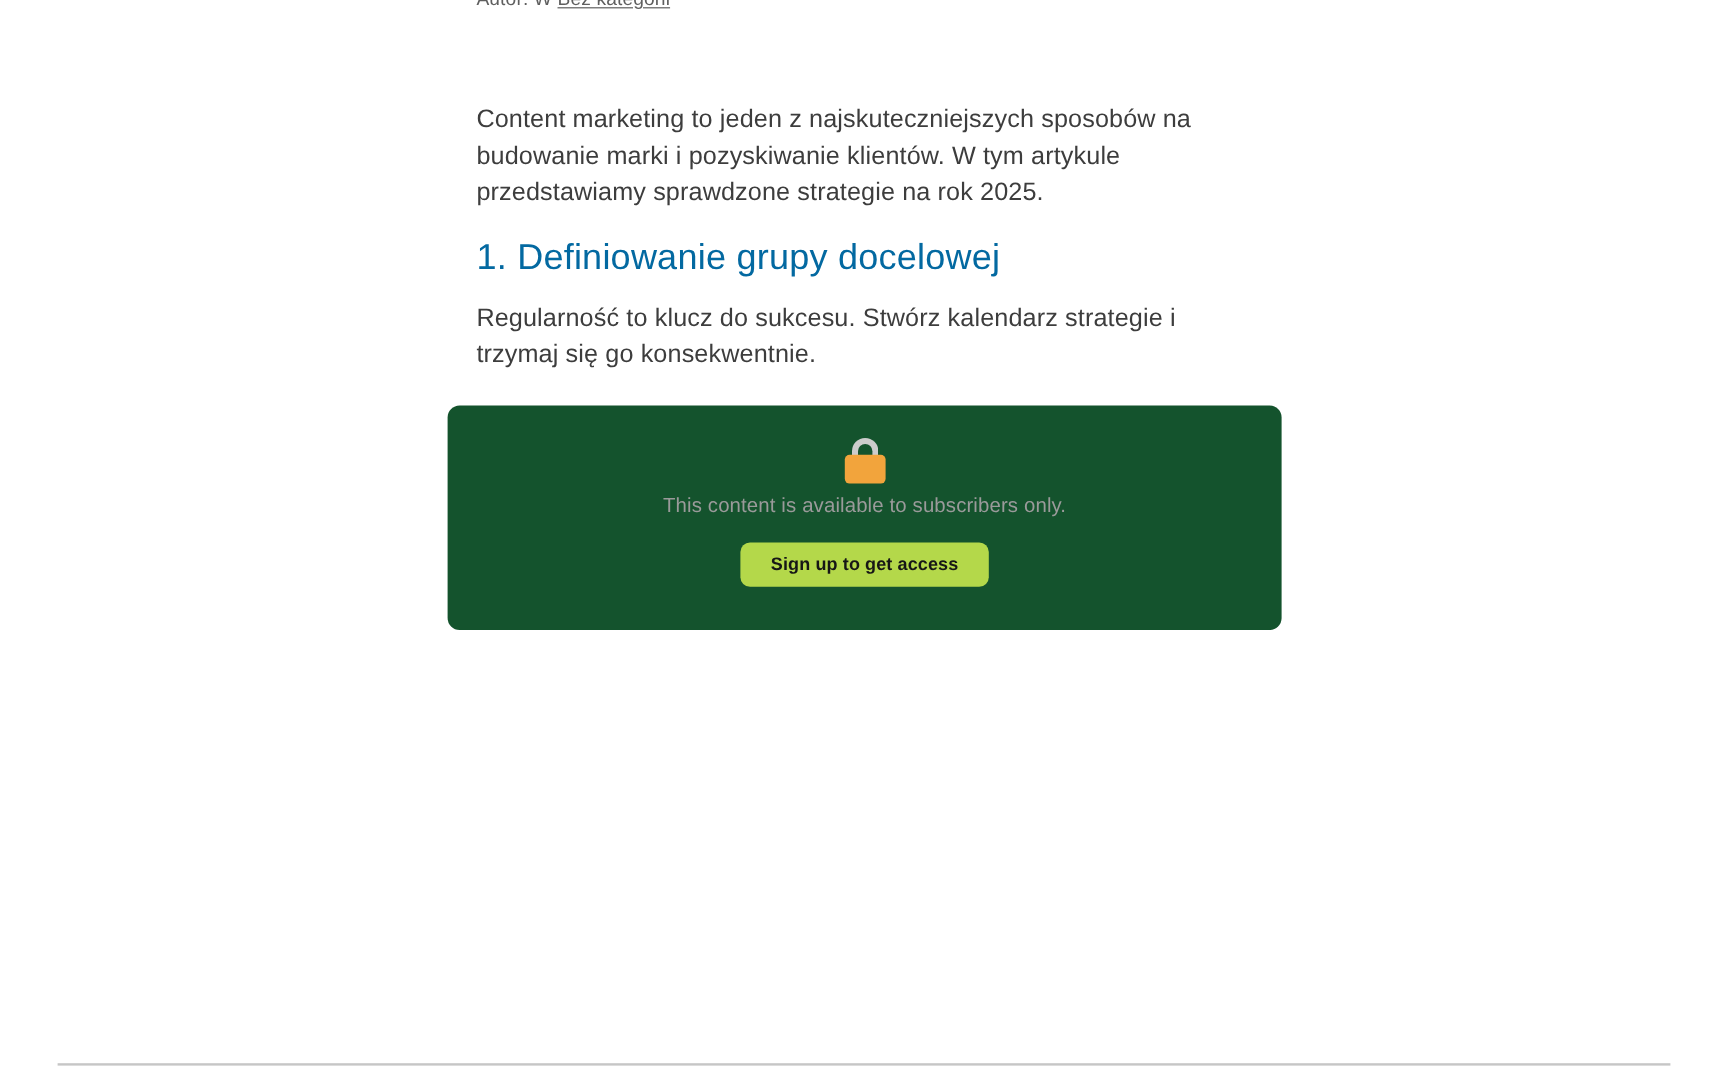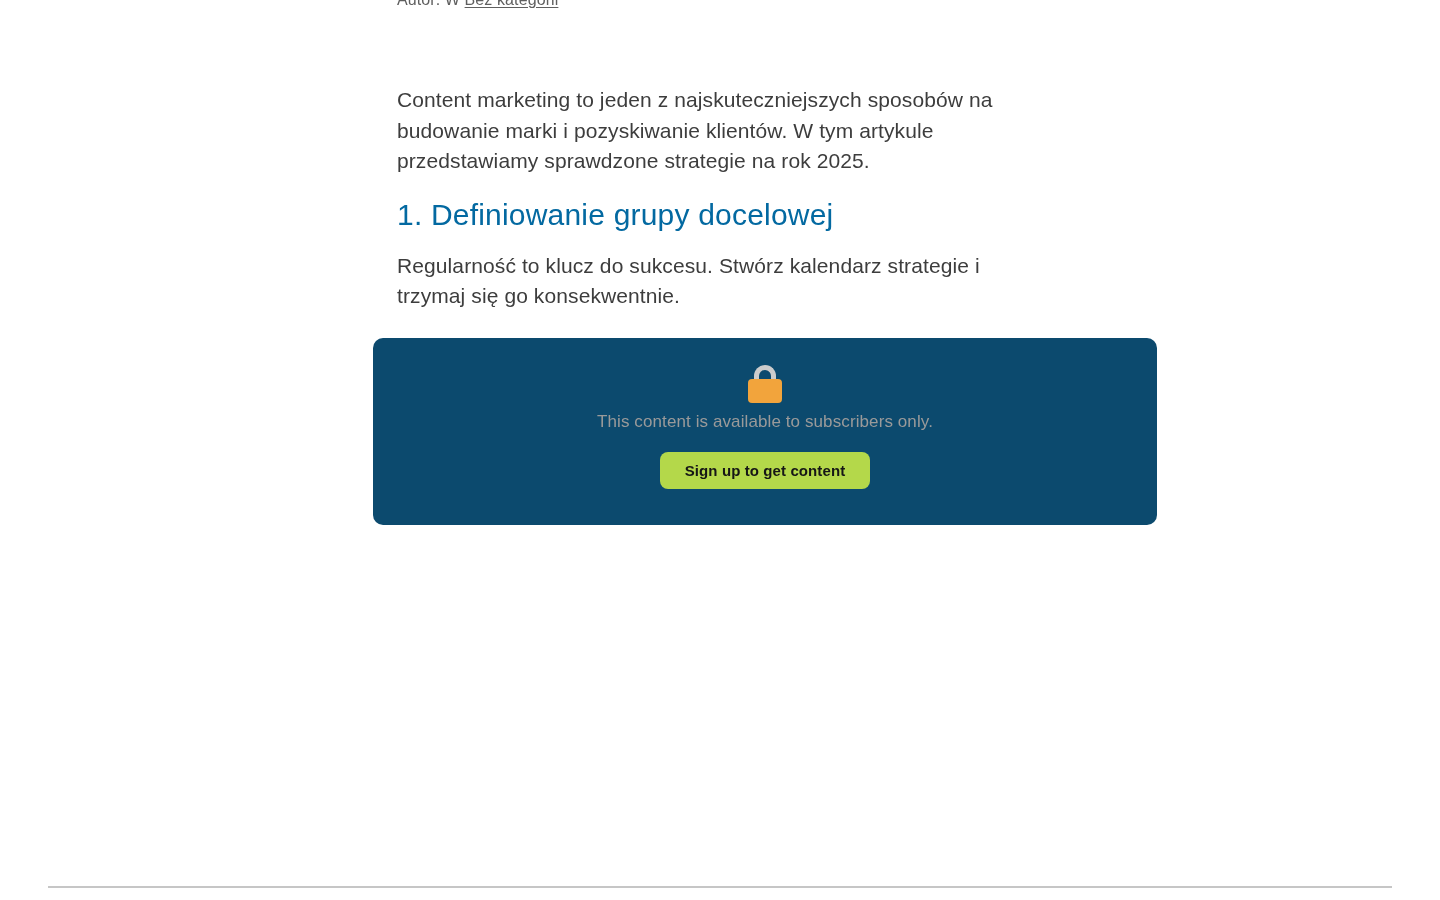--- a/index.html
+++ b/index.html
@@ -49,24 +49,24 @@
   h2.section-heading {
     font-size: 30px;
     line-height: 36px;
     font-weight: 400;
     color: #0369a1;
     margin: 20px 0 0 0;
     letter-spacing: 0.2px;
   }
   
   .paywall-card {
-    width: 784px;
+    width: 695px;
     margin: 26px 0 0 -24px;
     height: 187px;
-    background: #0c4a6e;
+    background: #14532d;
     border-radius: 10px;
     text-align: center;
     box-sizing: border-box;
     padding-top: 27px;
   }
   .lock-icon {
     width: 34px;
     height: 38px;
     margin: 0 auto;
     position: relative;
@@ -132,18 +132,18 @@
 
 
   <p class="body-text">Regularność to klucz do sukcesu. Stwórz kalendarz strategie i trzymaj się go konsekwentnie.</p>
 
   <div class="paywall-card">
     <div class="lock-icon">
       <div class="lock-shackle"></div>
       <div class="lock-body"></div>
     </div>
     <div class="paywall-message">This content is available to subscribers only.</div>
-    <button class="signup-button">Sign up to get content</button>
+    <button class="signup-button">Sign up to get access</button>
   </div>
 
 </div>
 
 <div class="footer-divider"></div>
 
 </body></html>

